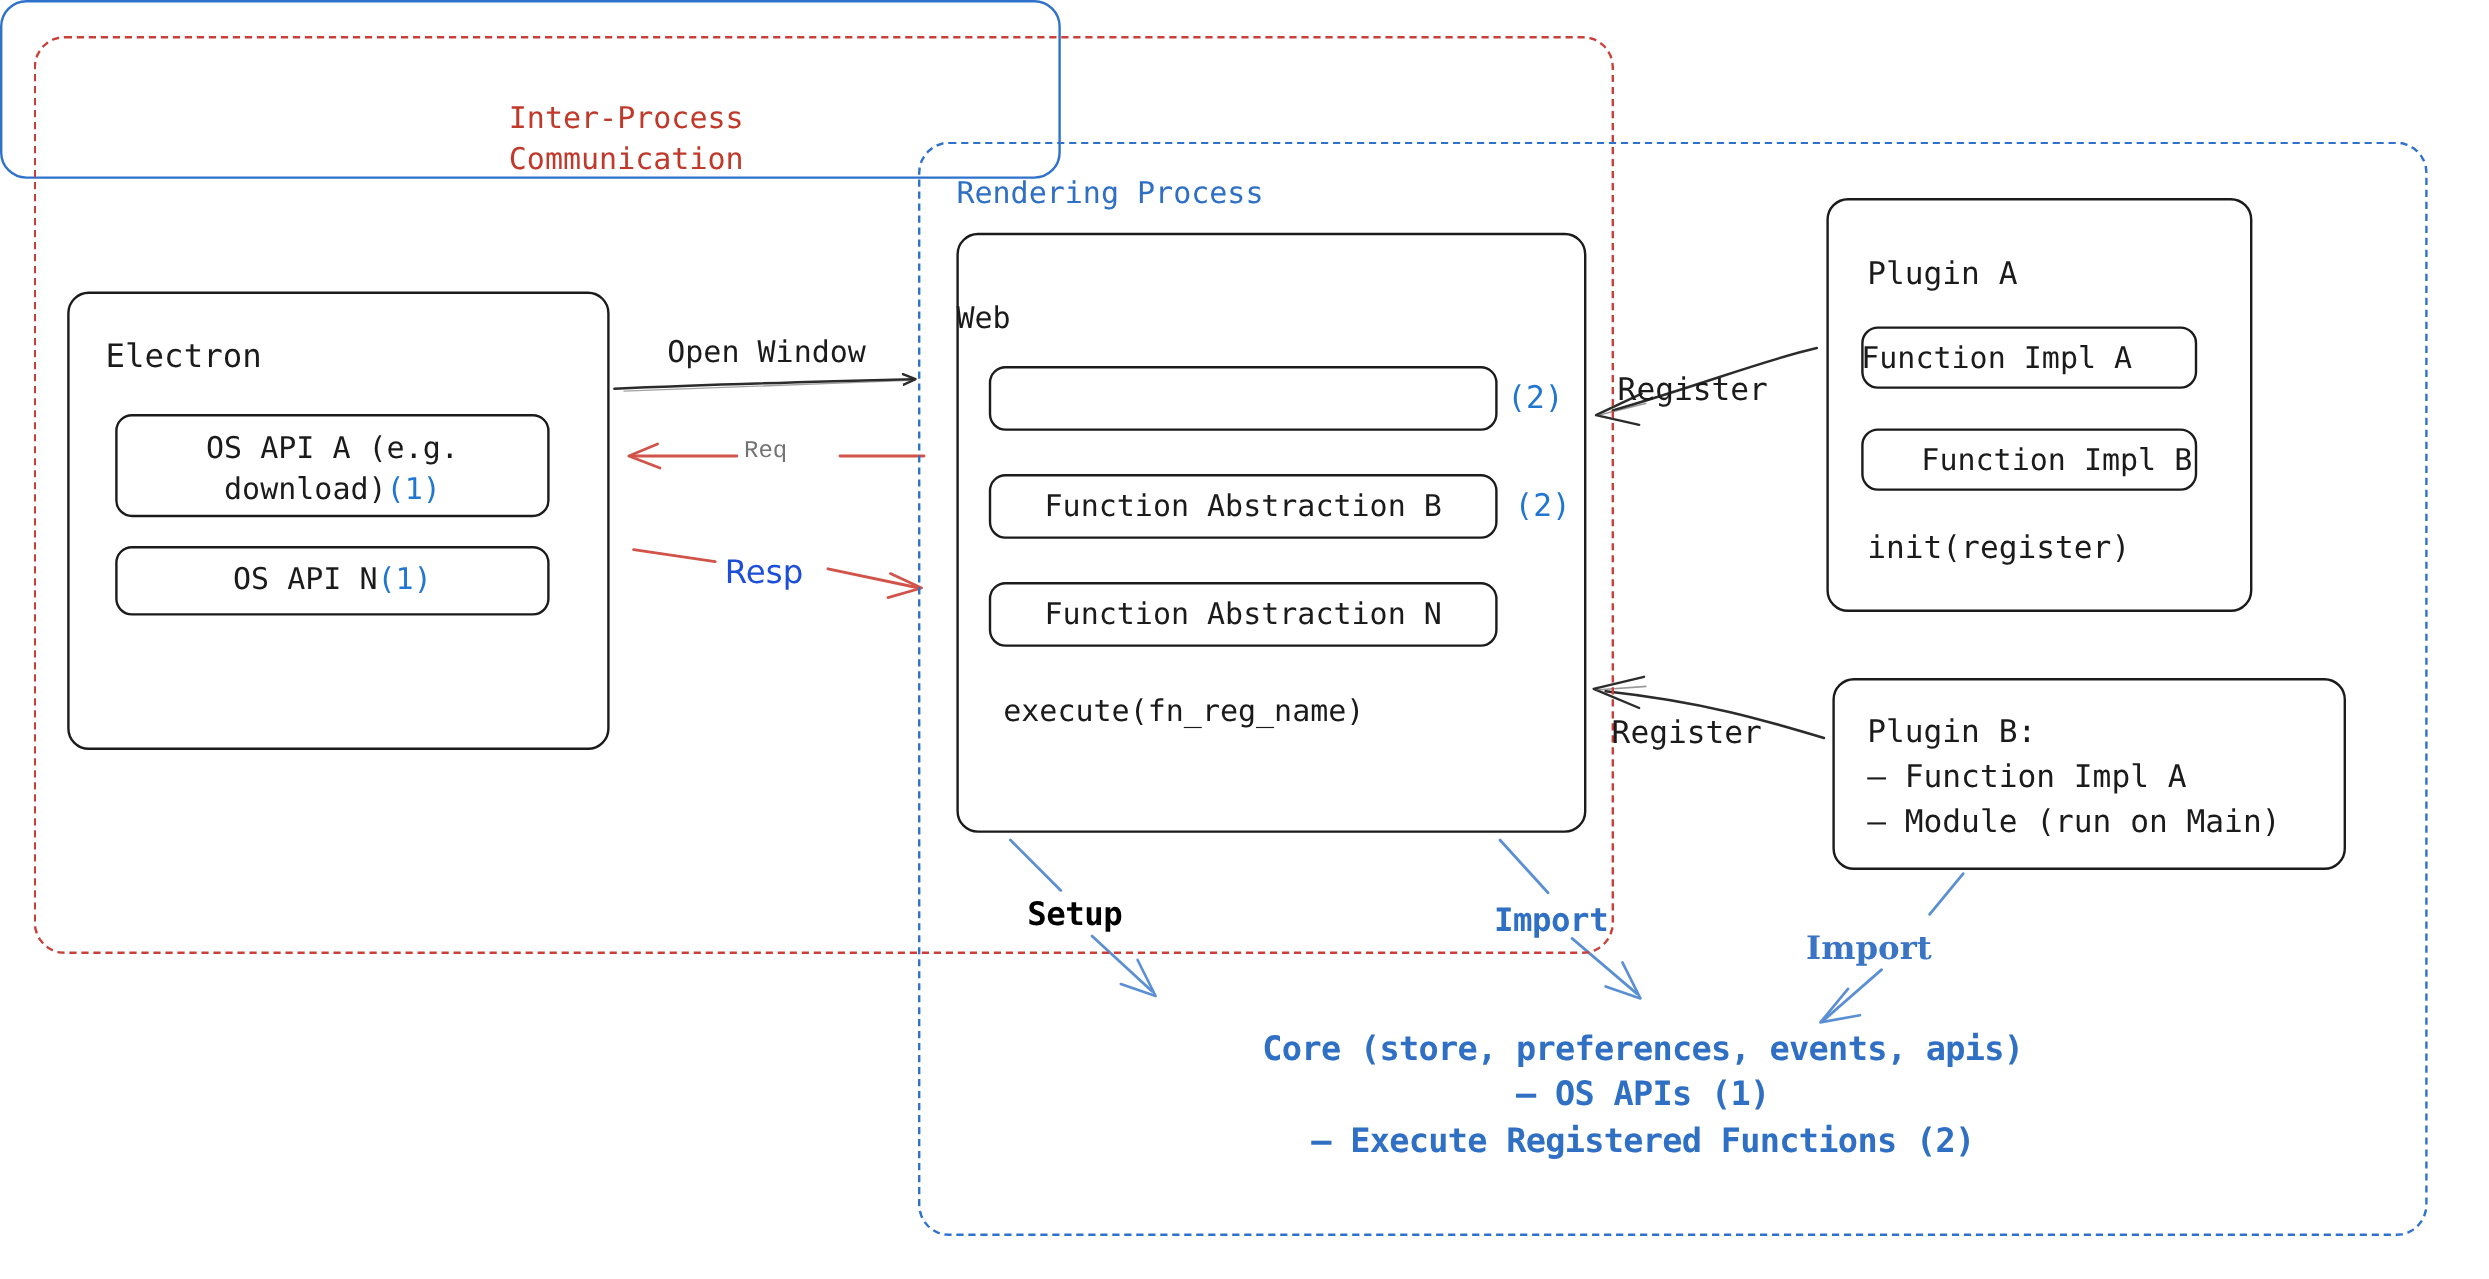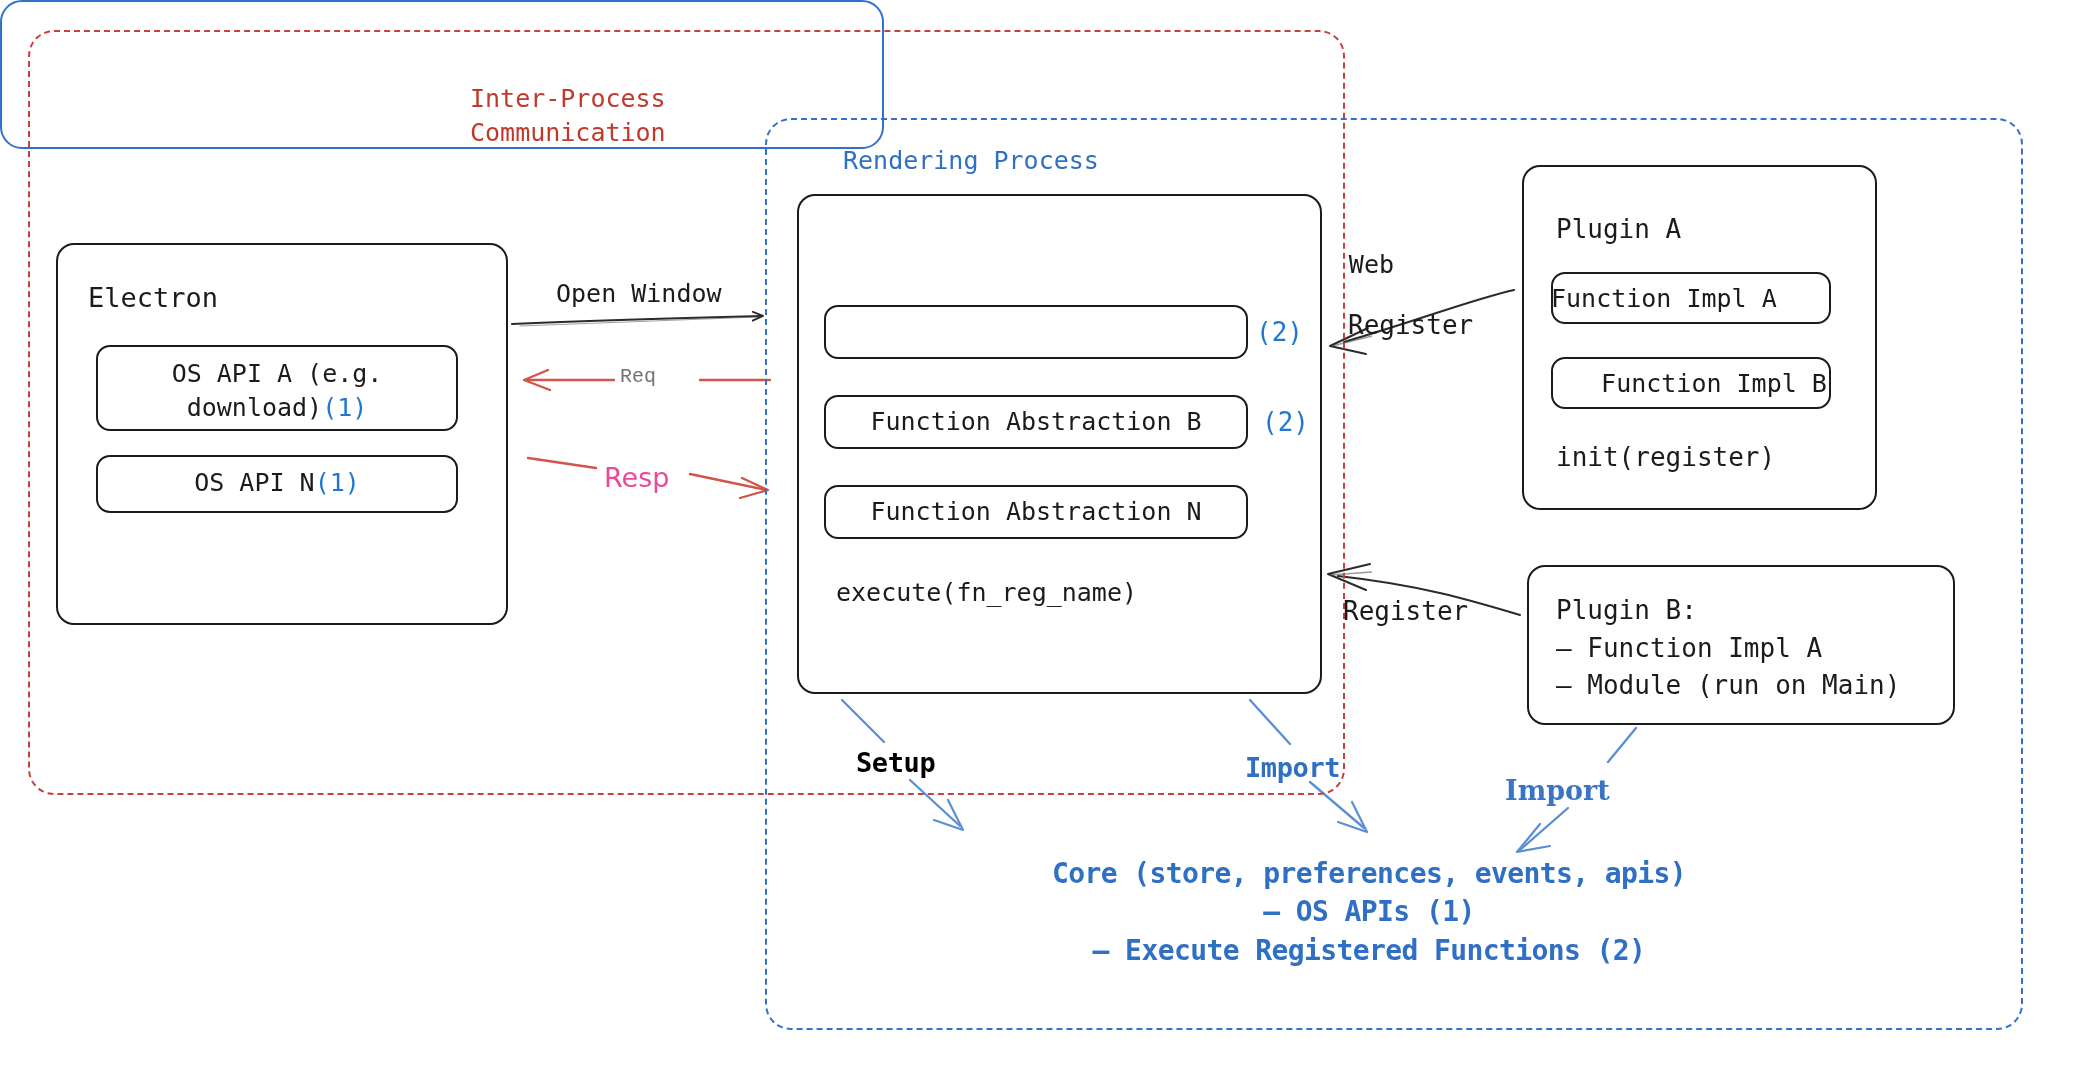--- a/index.html
+++ b/index.html
@@ -9,21 +9,21 @@
   .stage{position:absolute;left:0;top:0;width:2074px;height:1066px;}
   svg.layer{position:absolute;left:0;top:0;width:2074px;height:1066px;pointer-events:none;}
 
   
   .container-dash{position:absolute;box-sizing:border-box;}
   #ipc-container{left:28px;top:30px;width:1317px;height:765px;
       border:2.5px dashed #c9403a;border-radius:26px;}
   #render-container{left:765px;top:118px;width:1258px;height:912px;
       border:2.5px dashed #2f72cc;border-radius:26px;}
 
-  .container-label{position:absolute;white-space:pre;line-height:1.35;margin-left:46px;}
+  .container-label{position:absolute;white-space:pre;line-height:1.35;}
   #ipc-label{left:424px;top:82px;color:#c0392b;font-size:25px;}
   #render-label{left:797px;top:144px;color:#2f6fc4;font-size:25px;}
 
   
   .box{position:absolute;box-sizing:border-box;background:#ffffff;
        border:2.2px solid #1b1b1b;border-radius:18px;}
   .box.inner{border-width:2px;border-radius:14px;}
 
   .txt{position:absolute;white-space:pre;color:#1b1b1b;line-height:1.35;}
 
@@ -31,21 +31,21 @@
   #electron-box{left:56px;top:243px;width:452px;height:382px;}
   #electron-title{left:88px;top:280px;font-size:27px;}
   #osapi-a-box{left:96px;top:345px;width:362px;height:86px;}
   #osapi-a-text{left:96px;top:357px;width:362px;text-align:center;font-size:25px;}
   #osapi-n-box{left:96px;top:455px;width:362px;height:58px;}
   #osapi-n-text{left:96px;top:466px;width:362px;text-align:center;font-size:25px;}
   .badge{color:#2176d2;}
 
   
   #web-box{left:797px;top:194px;width:525px;height:500px;}
-  #web-title{left:797px;top:248px;width:597px;text-align:right;font-size:25px;}
+  #web-title{left:797px;top:248px;width:597px;text-align:left;font-size:25px;}
   #fa-a-box{left:824px;top:305px;width:424px;height:54px;}
   #fa-a-text{left:824px;top:315px;width:424px;text-align:center;font-size:25px;}
   #fa-b-box{left:824px;top:395px;width:424px;height:54px;}
   #fa-b-text{left:824px;top:405px;width:424px;text-align:center;font-size:25px;}
   #fa-n-box{left:824px;top:485px;width:424px;height:54px;}
   #fa-n-text{left:824px;top:495px;width:424px;text-align:center;font-size:25px;}
   #execute-text{left:836px;top:576px;font-size:25px;}
   #badge-fa-a{left:1256px;top:315px;font-size:26px;}
   #badge-fa-b{left:1262px;top:405px;font-size:26px;}
 
@@ -68,21 +68,21 @@
   #core-lines{left:929px;top:855px;width:880px;text-align:center;
       color:#2f6fc4;font-size:28px;line-height:1.37;font-weight:bold;
       font-family:"DejaVu Sans Mono","Liberation Mono",monospace;
       letter-spacing:-0.6px;}
 
   
   .alabel{position:absolute;white-space:pre;line-height:1.2;}
   #lbl-open-window{left:556px;top:279px;font-size:25px;color:#1b1b1b;}
   #lbl-req{left:620px;top:365px;font-size:20px;color:#737373;
       font-family:Liberation Mono, monospace;}
-  #lbl-resp{left:604px;top:462px;font-size:27px;color:#ec4899;
+  #lbl-resp{left:604px;top:462px;font-size:27px;color:#1d4ed8;
       font-family:"DejaVu Sans","Liberation Sans",sans-serif;}
   #lbl-register-a{left:1348px;top:310px;font-size:26px;color:#1b1b1b;}
   #lbl-register-b{left:1343px;top:596px;font-size:26px;color:#1b1b1b;}
   #lbl-setup{left:856px;top:747px;font-size:27px;color:#000000;font-weight:bold;letter-spacing:-0.4px;}
   #lbl-import-1{left:1245px;top:752px;font-size:27px;color:#2f6fc4;font-weight:bold;letter-spacing:-0.4px;}
   #lbl-import-2{left:1505px;top:775px;font-size:27px;color:#3a74c4;
       font-family:"DejaVu Serif","Liberation Serif",serif;font-weight:bold;}
 </style>
 </head>
 <body>

